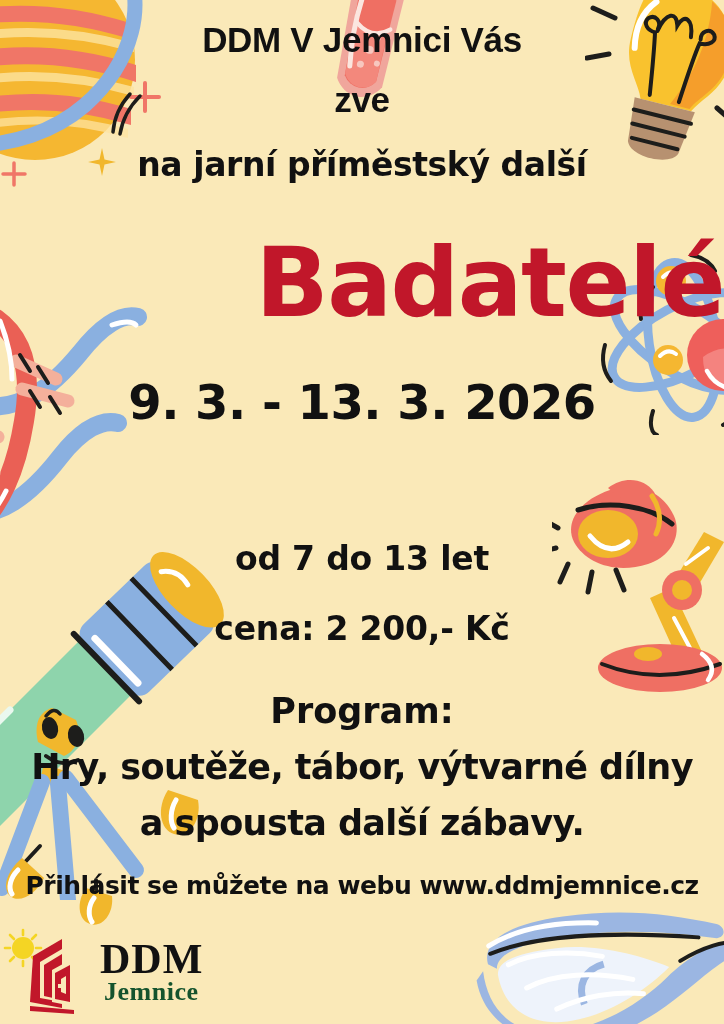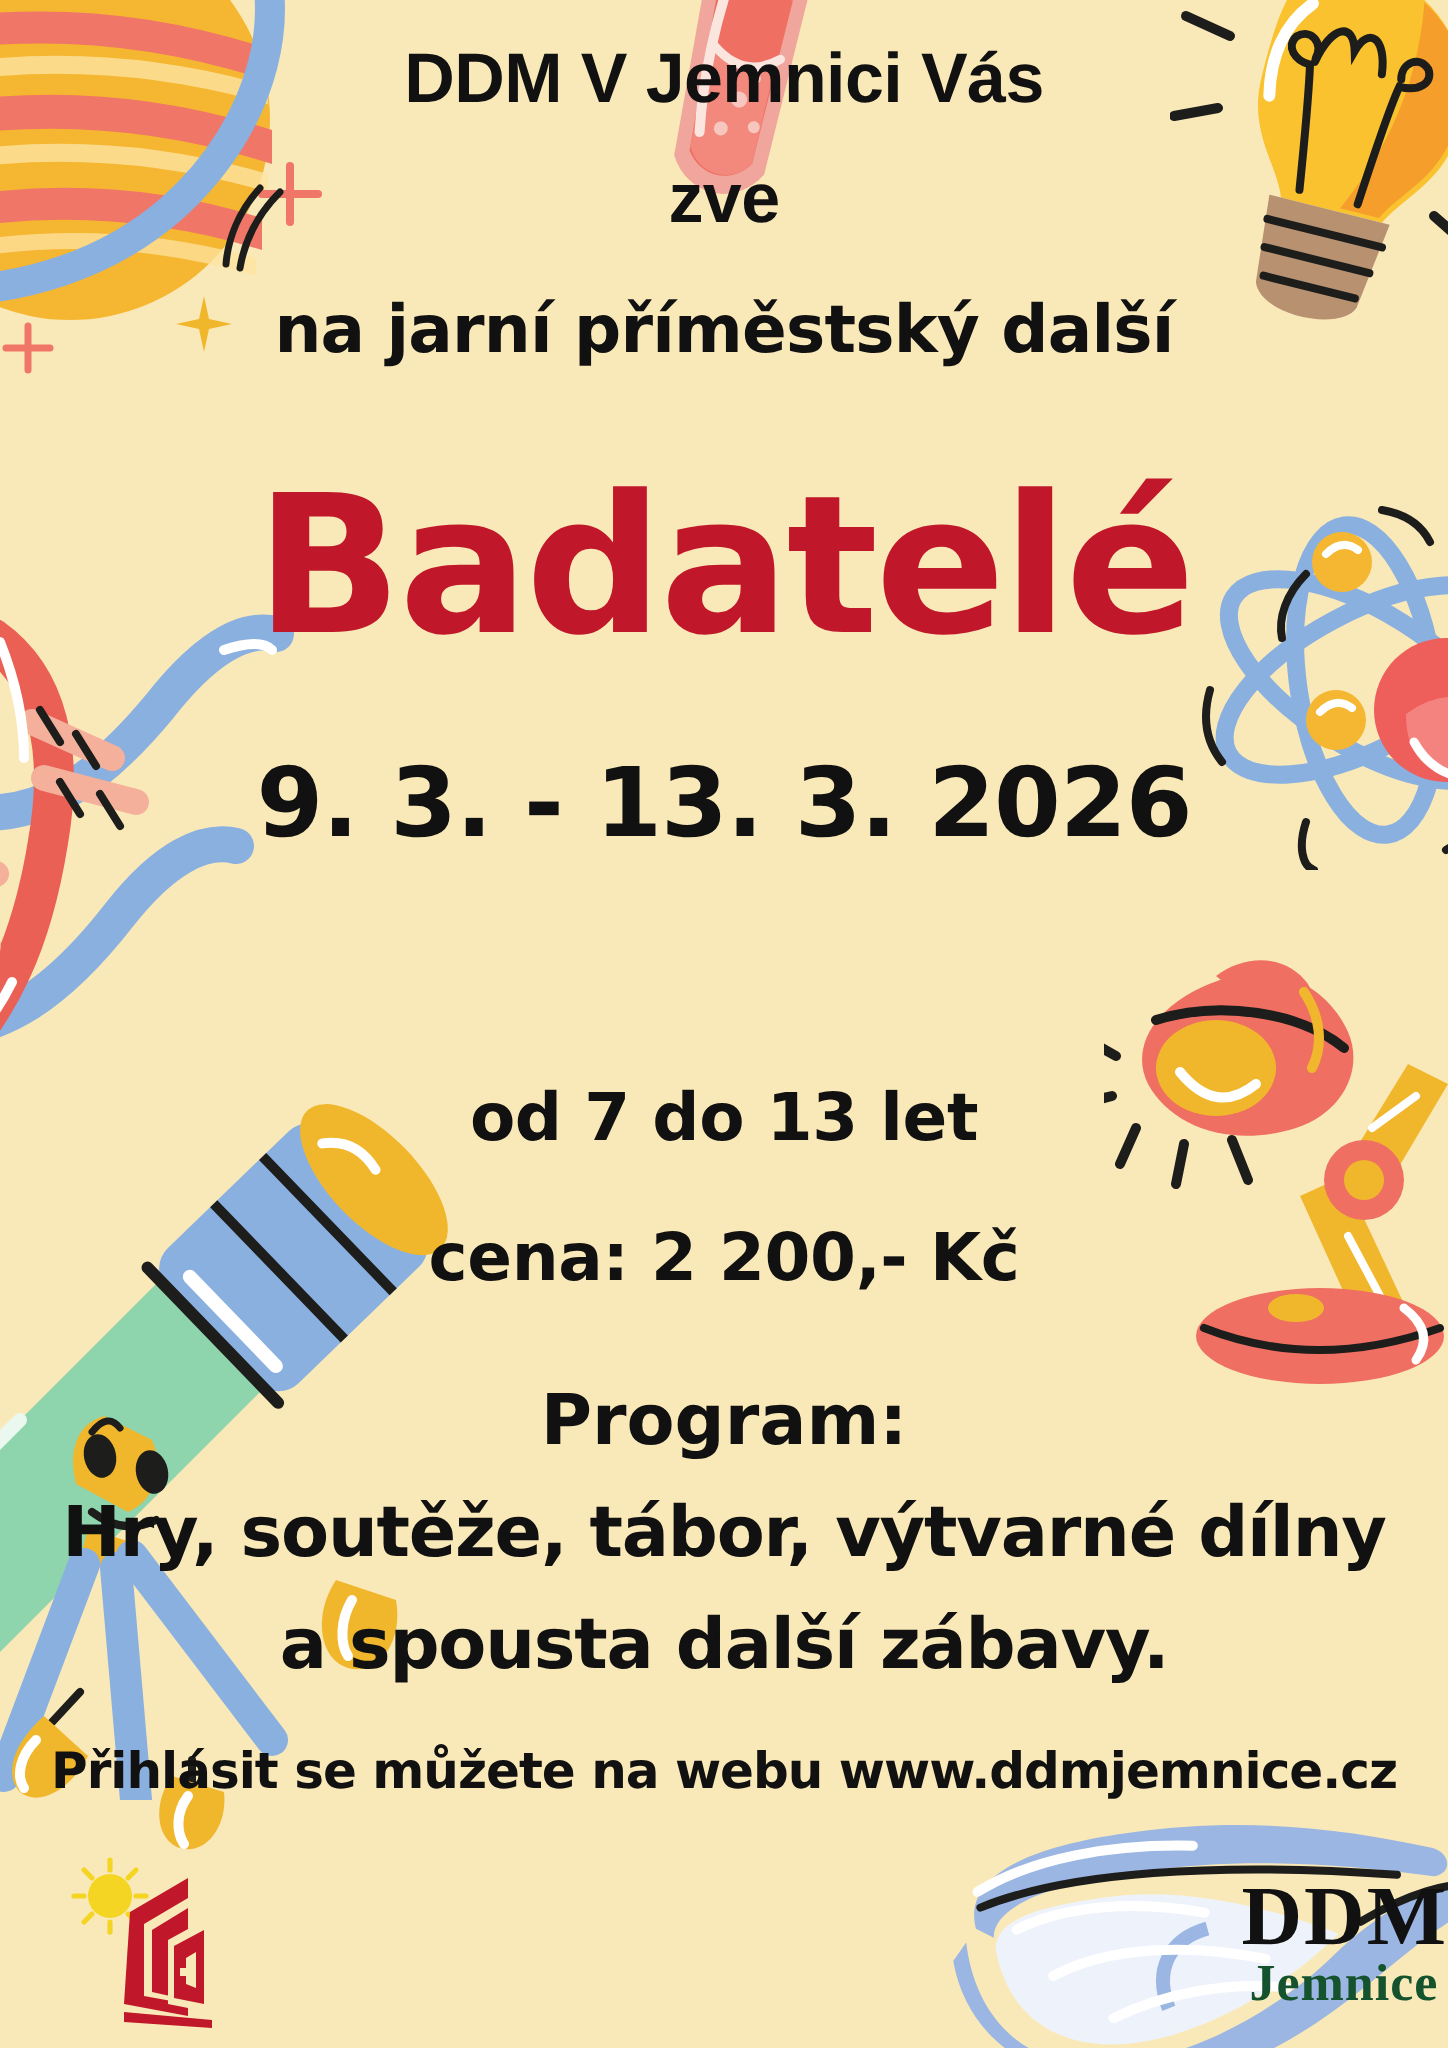--- a/index.html
+++ b/index.html
@@ -43,20 +43,21 @@
     font-weight:700;
     font-size:33px;
     letter-spacing:-0.4px;
   }
   #title-main {
     font-family:"DejaVu Sans", sans-serif;
     font-weight:700;
     font-size:96px;
     color:#c1172a;
     letter-spacing:-1.5px;
+    text-align:right;
   }
   #date-line {
     font-family:"DejaVu Sans", sans-serif;
     font-weight:700;
     font-size:48px;
     letter-spacing:-0.5px;
   }
   .info-line {
     font-family:"DejaVu Sans", sans-serif;
     font-weight:700;
@@ -83,23 +84,22 @@
 
   
   #logo {
     position:absolute;
     left:0; right:0;
     top:925px;
     height:95px;
     z-index:45;
     display:flex;
     align-items:center;
-    justify-content:space-between;
+    justify-content:flex-start;
     gap:8px;
-    padding-left:32px;
   }
   #logo-mark { width:92px; height:90px; flex:0 0 auto; }
   #logo-words { display:flex; flex-direction:column; align-items:flex-start; }
   #logo-ddm {
     font-family:"Liberation Serif", serif;
     font-weight:700;
     font-size:42px;
     line-height:0.95;
     color:#111;
     letter-spacing:1px;

